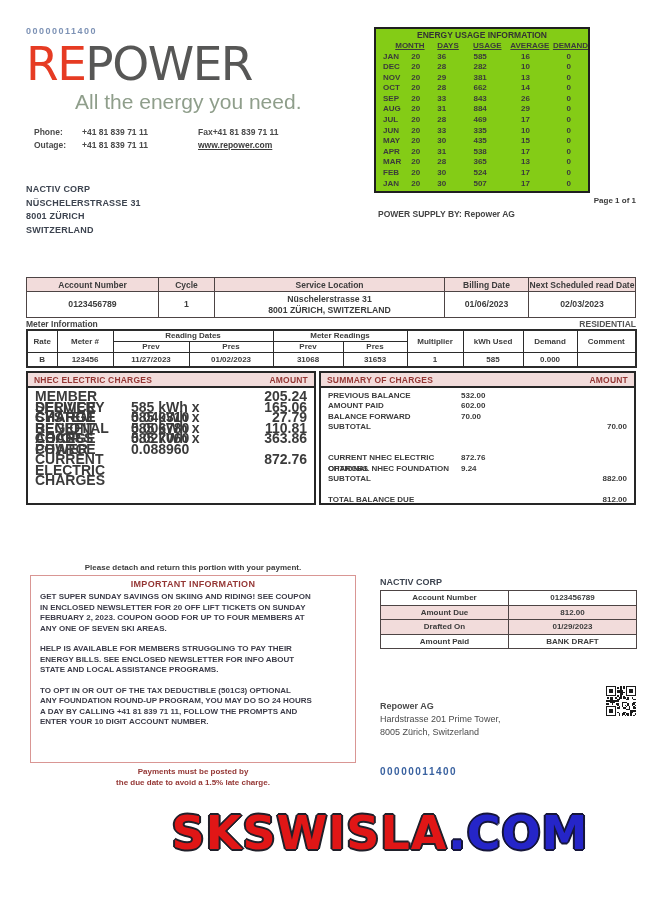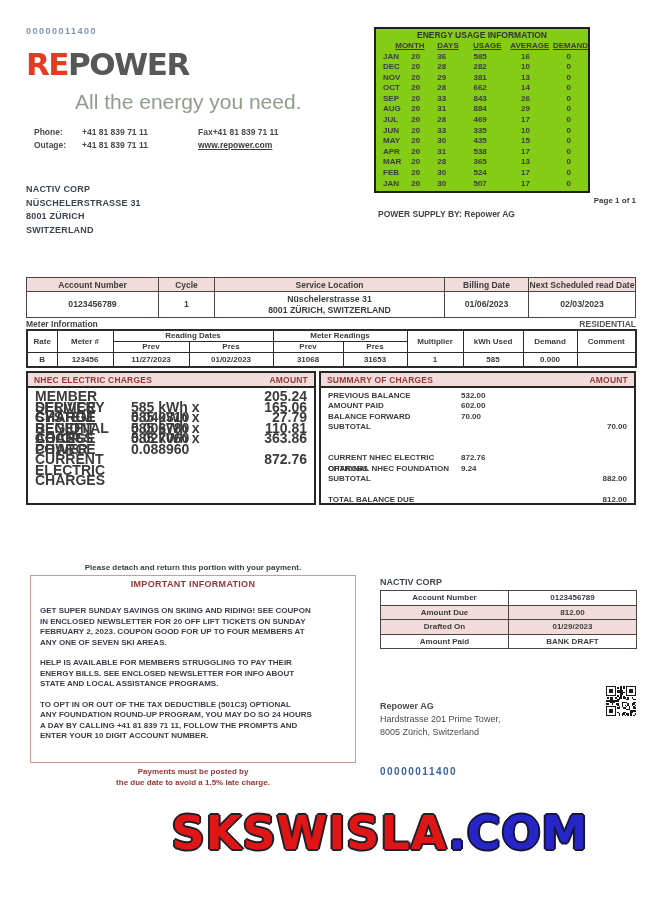--- a/index.html
+++ b/index.html
@@ -2,21 +2,21 @@
 <html><head>
 <meta charset="utf-8">
 <style>
   *{box-sizing:border-box;margin:0;padding:0}
   html,body{width:654px;height:908px}
   body{position:relative;background:#fff;font-family:"Liberation Sans",sans-serif;color:#3a3a3a;overflow:hidden}
   .abs{position:absolute}
 
   
   .ref-top{left:26px;top:26px;font-size:9px;font-weight:700;color:#7d92b5;letter-spacing:1.5px}
-  .logo{left:26px;top:42px;font-size:31px;font-weight:700;letter-spacing:-1.5px;line-height:44px;font-family:"DejaVu Sans",sans-serif}
+  .logo{left:26px;top:42px;font-size:47px;font-weight:400;letter-spacing:-1.5px;line-height:44px;font-family:"DejaVu Sans",sans-serif}
   .logo .re{color:#e63b23}
   .logo .power{color:#575756}
   .tagline{left:75px;top:90px;font-size:21px;color:#8f9e8b;font-weight:400}
   .contact{left:34px;top:126px;font-size:8.5px;font-weight:700;color:#4a4a4a;line-height:13px}
   .contact .grid{display:grid;grid-template-columns:44px 112px auto;column-gap:4px}
   .website{text-decoration:underline;color:#3c3c3c}
   .cust{left:26px;top:183px;font-size:9px;font-weight:700;color:#3d4450;line-height:13.5px;letter-spacing:.2px}
 
   
   .energy-box{left:374px;top:27px;width:216px;border:2px solid #1f1f1f;background:#84cc16;padding:1px 0 2px}
@@ -47,21 +47,21 @@
   .chg-head{display:flex;justify-content:space-between;background:#f2dcdb;border-bottom:2px solid #262626;padding:2px 6px 1px;font-size:8.5px;font-weight:700;color:#943634;letter-spacing:.2px}
   .chg-body{padding:3px 0 0}
   .charge-row{display:grid;grid-template-columns:1fr 118px 58px;padding:0 7px;font-size:14px;font-weight:700;color:#3b3b3b;line-height:10.5px;height:10.5px}
   .charge-row .amt{text-align:right}
   .summary-row{display:grid;grid-template-columns:1fr 104px 62px;padding:0 7px;font-size:8px;font-weight:700;color:#3b3b3b;line-height:10.4px;height:10.4px}
   .summary-row .amt{text-align:right}
 
   
   .detach{left:26px;top:563px;width:334px;text-align:center;font-size:8px;font-weight:700;color:#3d3d3d}
   .imp-box{left:30px;top:575px;width:326px;height:188px;border:1px solid #d99694;padding:3px 9px}
-  .imp-title{text-align:center;font-size:9px;font-weight:700;color:#943634;letter-spacing:.3px;margin-bottom:17px}
+  .imp-title{text-align:center;font-size:9px;font-weight:700;color:#943634;letter-spacing:.3px;margin-bottom:3px}
   .imp-p{font-size:8px;font-weight:700;color:#3c3c49;line-height:10.5px;white-space:pre-line;margin-bottom:10px}
   .pay-note{left:26px;top:767px;width:334px;text-align:center;font-size:8px;font-weight:700;color:#943634;line-height:10.5px}
 
   
   .remit-name{left:380px;top:577px;font-size:9px;font-weight:700;color:#3d4450}
   table.remit{left:380px;top:590px;width:256px;border-collapse:collapse;table-layout:fixed}
   table.remit td{border:1.5px solid #4d4444;font-size:8px;font-weight:700;color:#3c3c3c;height:14.5px;text-align:center}
   table.remit tr.pink td{background:#f2dcdb}
 
   

